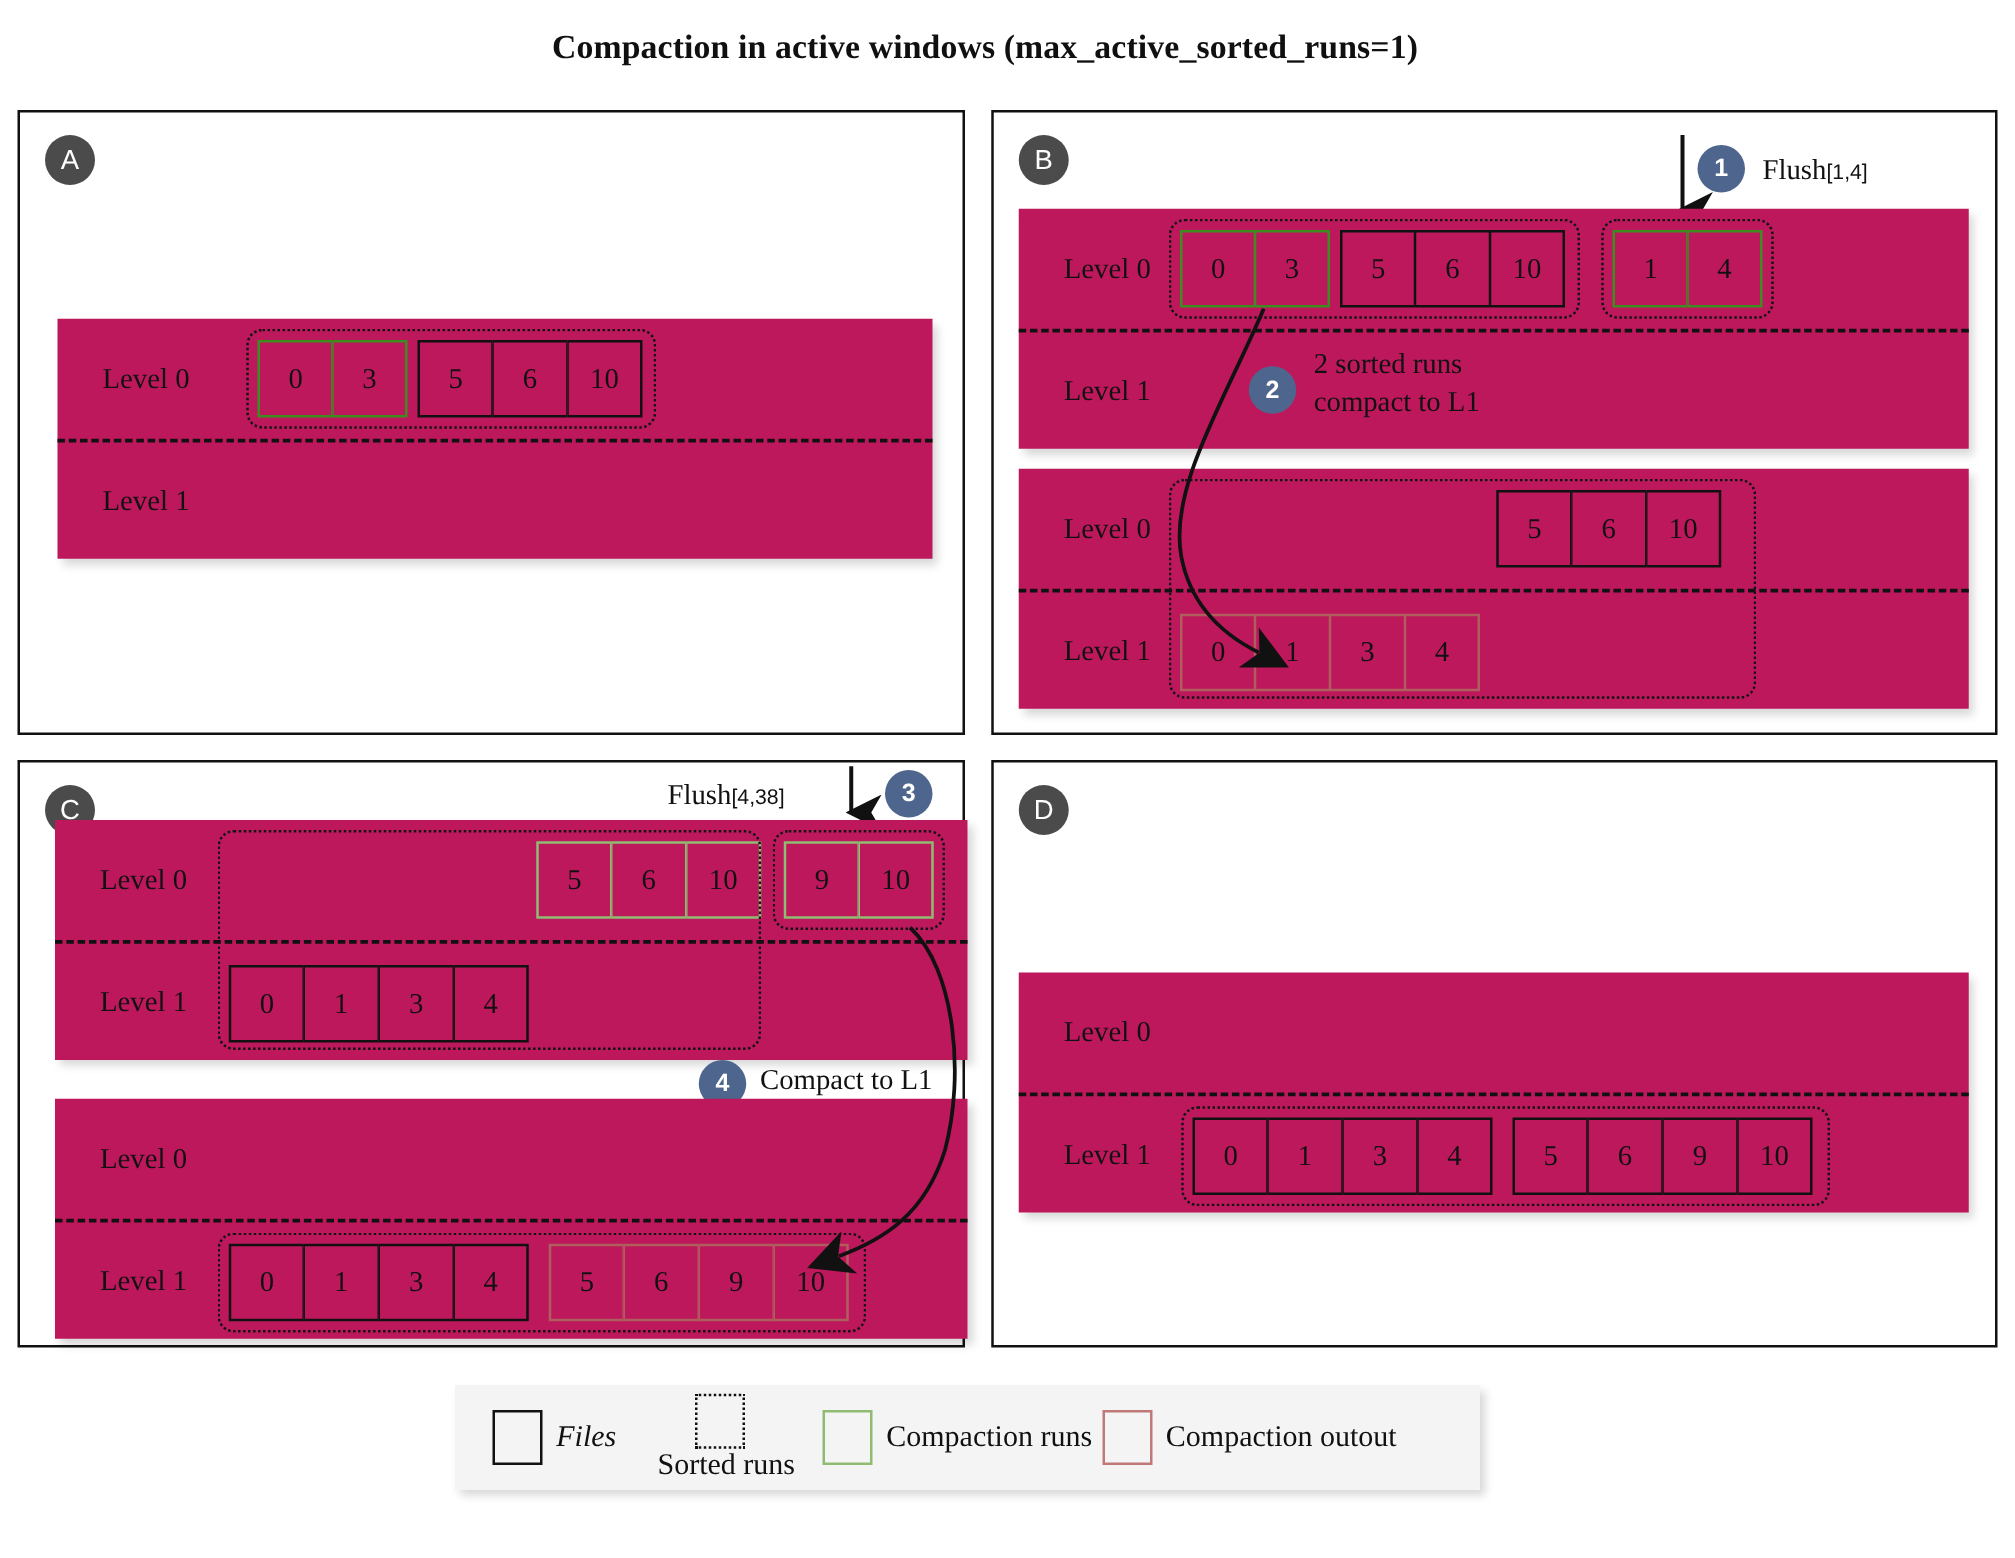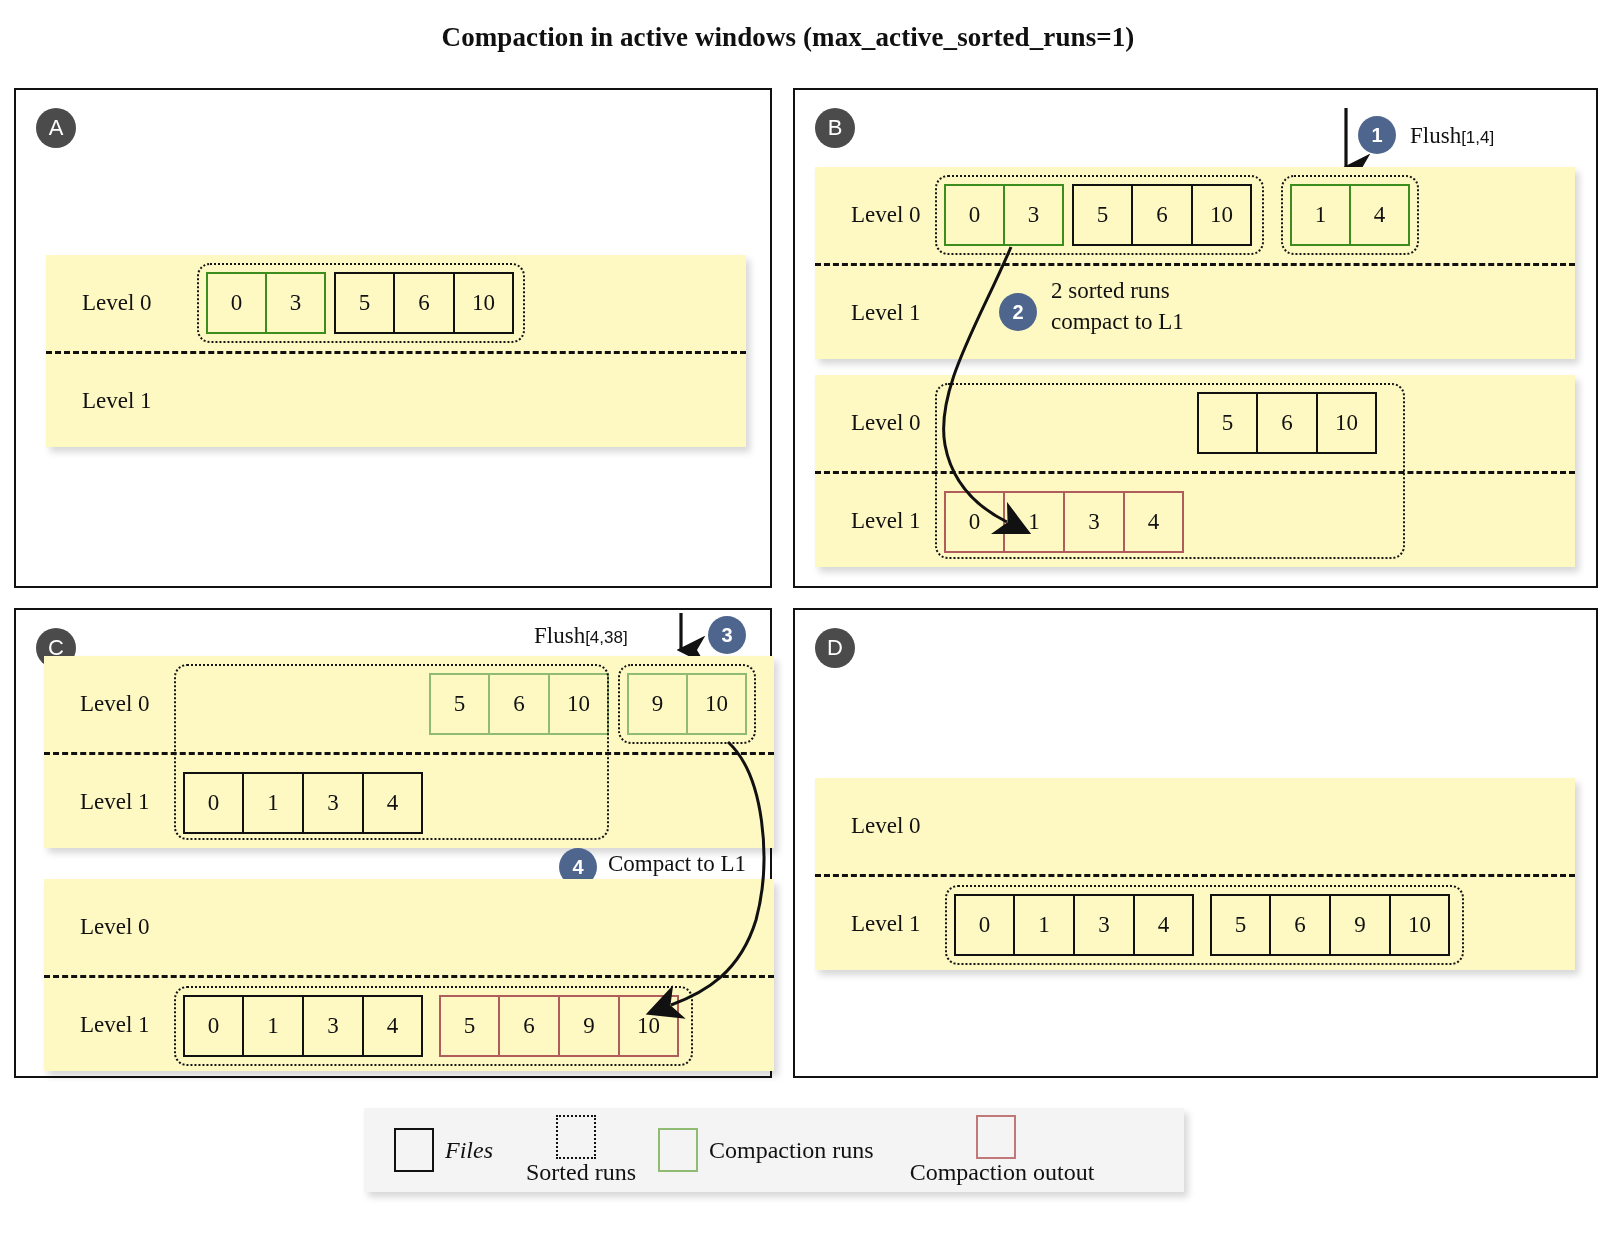--- a/index.html
+++ b/index.html
@@ -35,21 +35,21 @@
     color:#ffffff;
     font-family:"Liberation Sans","DejaVu Sans",sans-serif;
     font-size:22px;font-weight:400;
     display:flex;align-items:center;justify-content:center;
     box-sizing:border-box;
   }
 
   
   .levelcard{
     position:absolute;
-    background:#fef9c3;
+    background:#be185d;
     box-shadow:4px 5px 7px rgba(0,0,0,0.16);
     box-sizing:border-box;
   }
   .level-row{
     position:relative;
     height:96px;
     box-sizing:border-box;
   }
   .level-row.divider-top{
     border-top:3px dashed #111111;
@@ -339,17 +339,17 @@
     <div class="legend-label">Files</div>
   </div>
   <div class="legend-item" style="margin-left:22px;flex-direction:column;">
     <div class="legend-swatch ls-runs"></div>
     <div class="legend-label">Sorted runs</div>
   </div>
   <div class="legend-item" style="margin-left:22px;">
     <div class="legend-swatch ls-in"></div>
     <div class="legend-label">Compaction runs</div>
   </div>
-  <div class="legend-item" style="margin-left:25px;flex-direction:column;">
+  <div class="legend-item" style="margin-left:8px;">
     <div class="legend-swatch ls-out"></div>
     <div class="legend-label">Compaction outout</div>
   </div>
 </div>
 
 </body></html>

